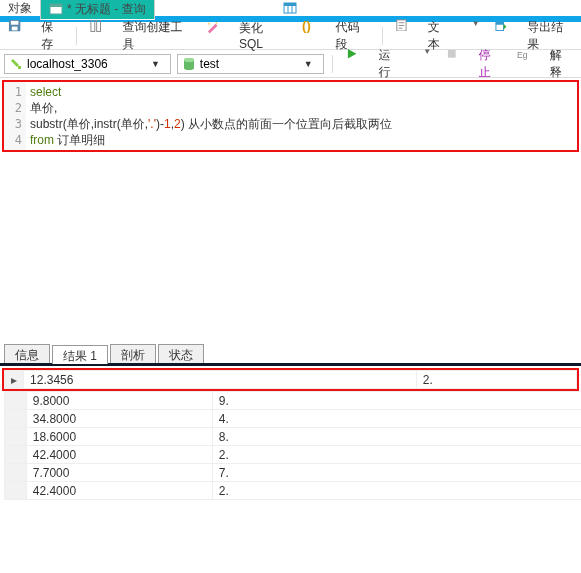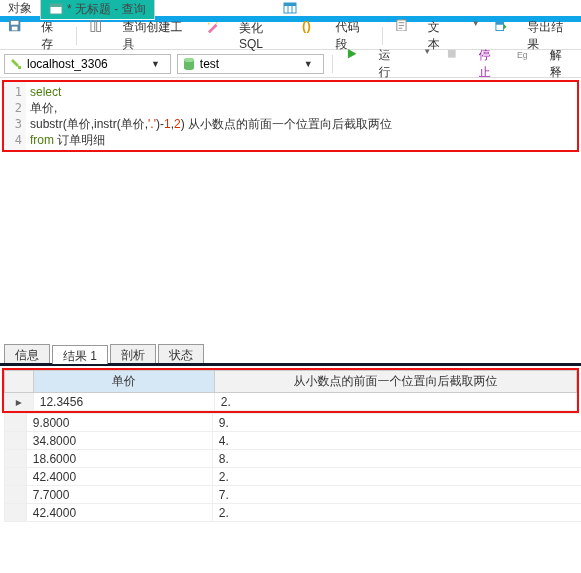--- a/index.html
+++ b/index.html
@@ -196,25 +196,20 @@
 <div class="bottom-tabs">
   <div class="btab">信息</div>
   <div class="btab active">结果 1</div>
   <div class="btab">剖析</div>
   <div class="btab">状态</div>
 </div>
 
 <div class="grid-wrap">
   <table class="grid">
     <tbody>
-        <tr>
-      <th class="rowhead"></th>
-      <th class="col1" style="width:120px;">单价</th>
-      <th style="width:240px;">从小数点的前面一个位置向后截取两位</th>
-    </tr>
     <tr>
       <td class="rowhead" style="text-align:center;color:#555;">▸</td>
       <td>12.3456</td>
       <td class="c2">2.</td>
     </tr>
   </tbody>
     </table>
 </div>
 
 <table class="grid" style="margin:0 4px;">

